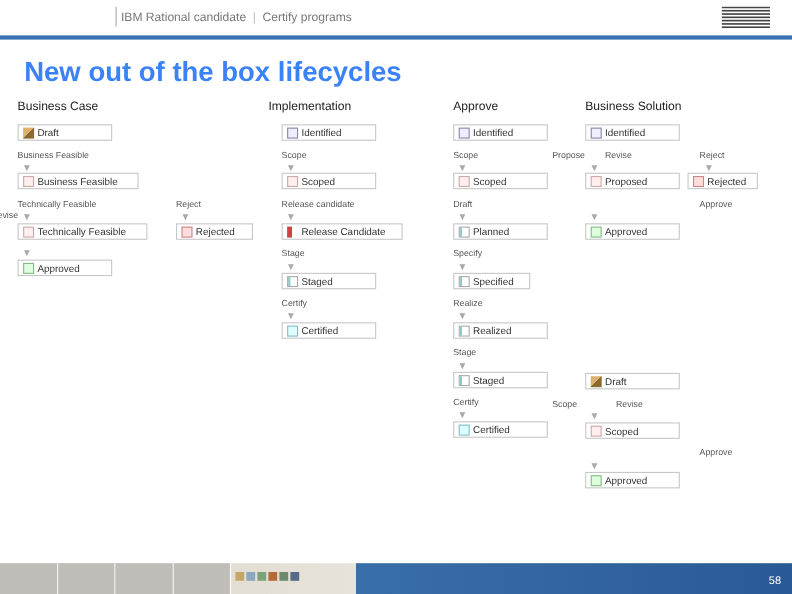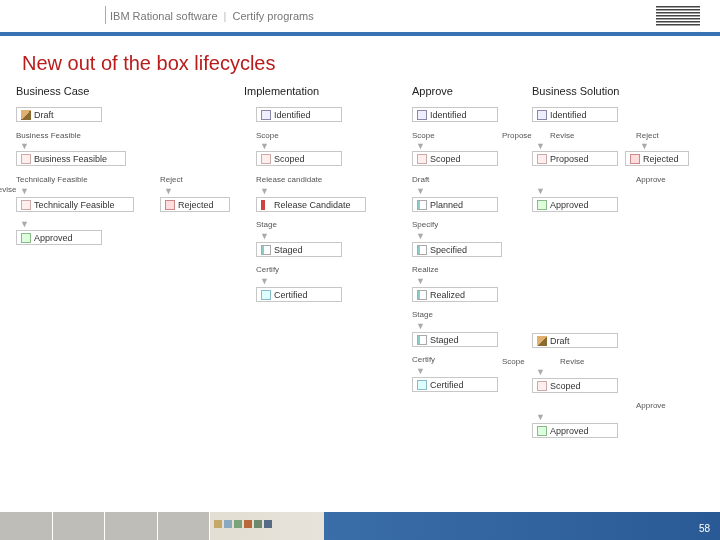--- a/index.html
+++ b/index.html
@@ -32,23 +32,23 @@
   }
   .ibm-logo {
     position: absolute;
     right: 20px;
     top: 6px;
     width: 44px;
     height: 20px;
   }
   .ibm-logo .bar { fill: #444; }
   .title {
-    font-size: 20px;
-    font-weight: 400;
-    color: #b91c1c;
+    font-size: 25px;
+    font-weight: 700;
+    color: #3b82f6;
     padding: 16px 0 10px 22px;
   }
   .slide-body {
     position: relative;
     height: 410px;
     padding: 0 22px;
   }
   .column-header {
     position: absolute;
     font-size: 11px;
@@ -112,21 +112,21 @@
   .page-num {
     position: absolute; right: 10px; bottom: 6px;
     font-size: 10px; color: #fff;
   }
 </style>
 </head>
 <body>
 
 <div class="header">
   <span class="header-left-tick"></span>
-  <span>IBM Rational software</span>
+  <span>IBM Rational candidate</span>
   <span class="header-sep">|</span>
   <span>Certify programs</span>
   <svg class="ibm-logo" viewBox="0 0 44 20">
     <rect class="bar" x="0" y="0" width="44" height="1.5"></rect>
     <rect class="bar" x="0" y="3" width="44" height="1.5"></rect>
     <rect class="bar" x="0" y="6" width="44" height="1.5"></rect>
     <rect class="bar" x="0" y="9" width="44" height="1.5"></rect>
     <rect class="bar" x="0" y="12" width="44" height="1.5"></rect>
     <rect class="bar" x="0" y="15" width="44" height="1.5"></rect>
     <rect class="bar" x="0" y="18" width="44" height="1.5"></rect>
@@ -212,21 +212,21 @@
       <span>Scoped</span>
     </div>
   <div class="label" style="left:412px; top:90px">Draft</div>
   <div class="arrow" style="left:416px; top:101px">▼</div>
   <div class="node" style="left:412px; top:112px; width:86px">
       <span class="ico ico-page"></span>
       <span>Planned</span>
     </div>
   <div class="label" style="left:412px; top:135px">Specify</div>
   <div class="arrow" style="left:416px; top:146px">▼</div>
-  <div class="node" style="left:412px; top:157px; width:90px">
+  <div class="node" style="left:412px; top:157px; width:70px">
       <span class="ico ico-page"></span>
       <span>Specified</span>
     </div>
   <div class="label" style="left:412px; top:180px">Realize</div>
   <div class="arrow" style="left:416px; top:191px">▼</div>
   <div class="node" style="left:412px; top:202px; width:86px">
       <span class="ico ico-page"></span>
       <span>Realized</span>
     </div>
   <div class="label" style="left:412px; top:225px">Stage</div>

